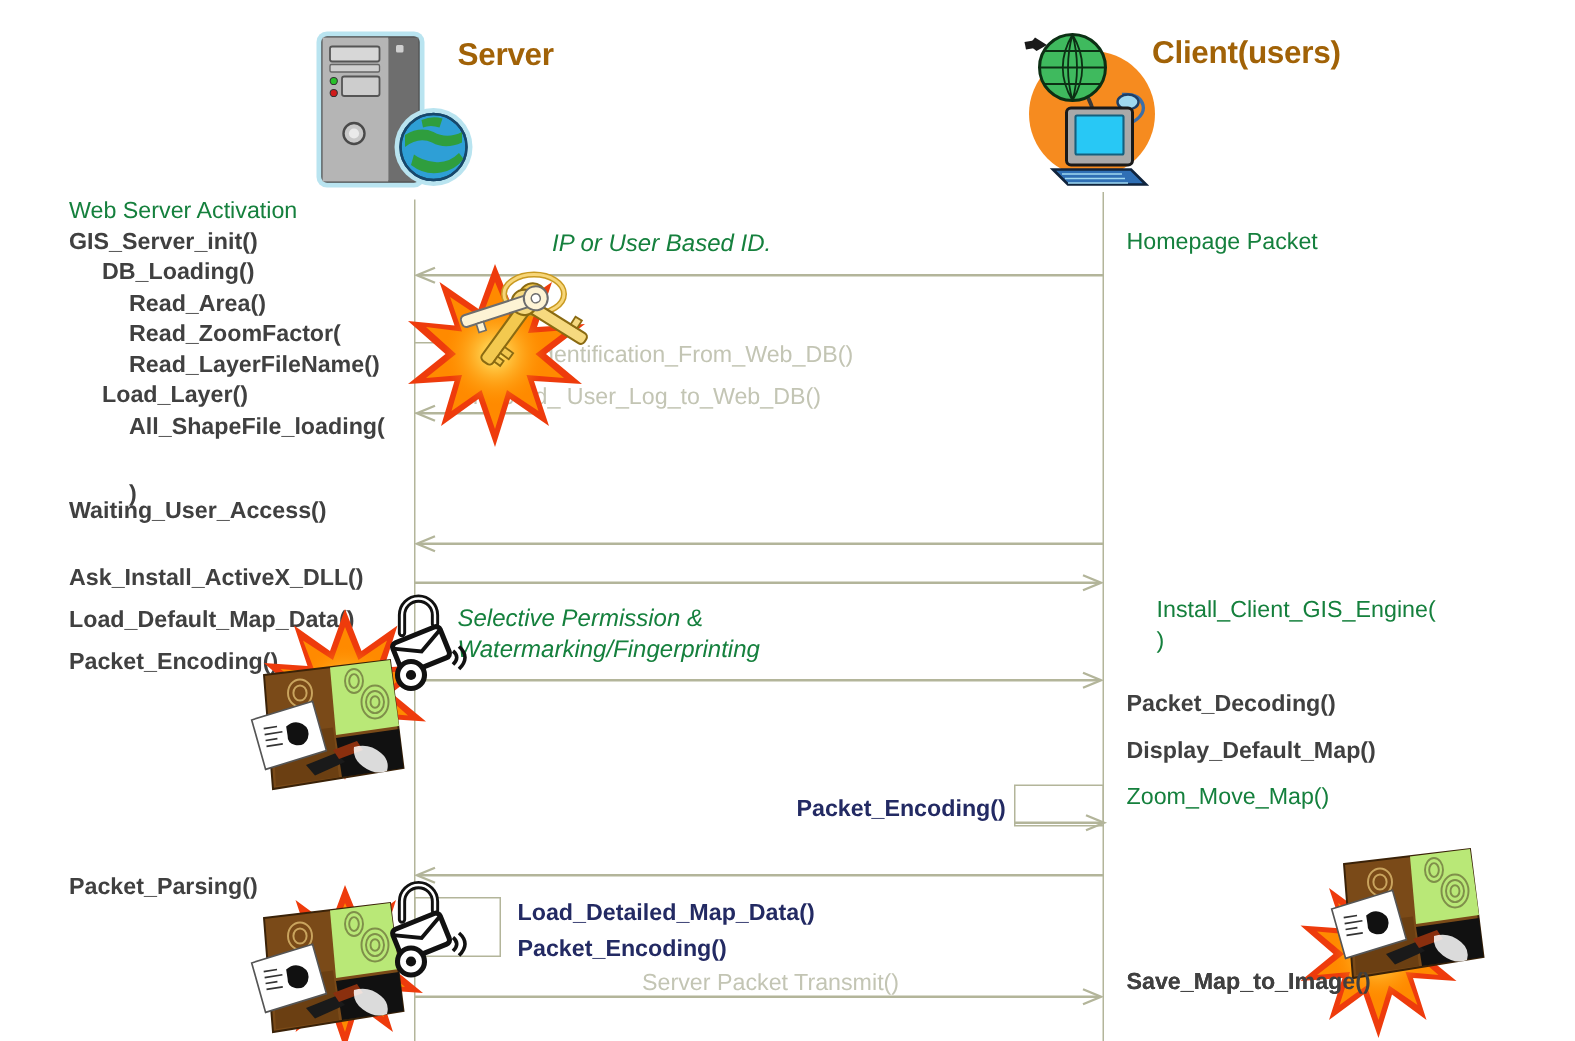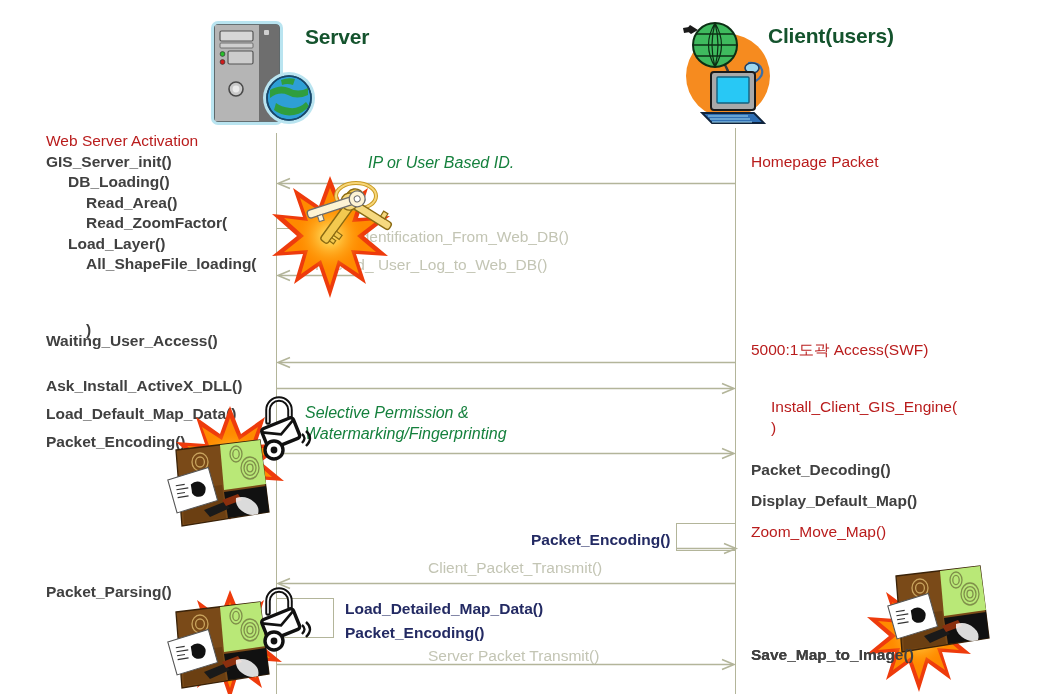--- a/index.html
+++ b/index.html
@@ -19,21 +19,21 @@
     width: 1050px;
     height: 694px;
     background: #ffffff;
   }
   .abs { position: absolute; }
 
   
   .actor-title {
     font-weight: bold;
     font-size: 21px;
-    color: #14532d;
+    color: #a16207;
     white-space: nowrap;
     letter-spacing: -0.2px;
   }
 
   
   .lifeline {
     width: 0;
     border-left: 1.5px solid #b3b59a;
   }
 
@@ -44,21 +44,21 @@
     line-height: 1.35;
   }
   .msg.navy   { color: #232a63; font-weight: bold; }
   .msg.gray   { color: #c3c5b4; }
   .msg.italic { color: #15803d; font-style: italic; font-weight: normal; }
 
   
   .stack { font-size: 15.5px; line-height: 20.5px; white-space: nowrap; }
   .stack .ln { display: block; }
   .ln.navy  { color: #404040; font-weight: bold; }
-  .ln.gray  { color: #b91c1c; font-weight: normal; }
+  .ln.gray  { color: #15803d; font-weight: normal; }
   .ind1 { padding-left: 22px; }
   .ind2 { padding-left: 40px; }
 
   
   .arrow { height: 11px; }
   .arrow svg { display: block; overflow: visible; }
 
   
   .selfbox {
     border: 1.5px solid #b3b59a;
@@ -136,20 +136,21 @@
 
   <div class="abs lifeline" style="left:276px; top:133px; height:561px;"></div>
   <div class="abs lifeline" style="left:735px; top:128px; height:566px;"></div>
 
   <div class="abs stack" style="left:46px; top:131px;">
     <span class="ln gray">Web Server Activation</span>
     <span class="ln navy">GIS_Server_init()</span>
     <span class="ln navy ind1">DB_Loading()</span>
     <span class="ln navy ind2">Read_Area()</span>
     <span class="ln navy ind2">Read_ZoomFactor(</span>
+    <span class="ln navy ind2">Read_LayerFileName()</span>
     <span class="ln navy ind1">Load_Layer()</span>
     <span class="ln navy ind2">All_ShapeFile_loading(</span>
   </div>
 
   <div class="abs stack" style="left:86px; top:320px;">
     <span class="ln navy">)</span>
   </div>
   <div class="abs stack" style="left:46px; top:331px;">
     <span class="ln navy">Waiting_User_Access()</span>
   </div>
@@ -161,23 +162,20 @@
   </div>
 
   <div class="abs stack" style="left:46px; top:582px;">
     <span class="ln navy">Packet_Parsing()</span>
   </div>
 
   <div class="abs stack" style="left:751px; top:152px;">
     <span class="ln gray">Homepage Packet</span>
   </div>
 
-  <div class="abs stack" style="left:751px; top:340px;">
-    <span class="ln gray">5000:1도곽 Access(SWF)</span>
-  </div>
 
   <div class="abs stack" style="left:751px; top:396px; line-height:21px;margin-left:20px;">
     <span class="ln gray">Install_Client_GIS_Engine(</span>
     <span class="ln gray">)</span>
   </div>
   <div class="abs stack" style="left:751px; top:454px; line-height:31px;">
     <span class="ln navy">Packet_Decoding()</span>
     <span class="ln navy">Display_Default_Map()</span>
     <span class="ln gray">Zoom_Move_Map()</span>
   </div>
@@ -339,21 +337,20 @@
 
   <div class="abs msg navy" style="left:531px; top:530px;">Packet_Encoding()</div>
   <div class="abs selfbox2" style="left:676px; top:523px; width:60px; height:28px; border-left:1.5px solid #b3b59a;"></div>
   <div class="abs arrow" style="left:676px; top:543px; width:62px;">
     <svg width="62" height="11" viewBox="0 0 62 11">
       <line x1="0" y1="5.5" x2="59" y2="5.5" stroke="#b3b59a" stroke-width="1.6"></line>
       <polyline points="48,0.5 60,5.5 48,10.5" fill="none" stroke="#b3b59a" stroke-width="1.6"></polyline>
     </svg>
   </div>
 
-  <div class="abs msg gray" style="left:428px; top:558px;">Client_Packet_Transmit()</div>
 
   <div class="abs arrow" style="left:276px; top:578px; width:460px;">
     <svg width="460" height="11" viewBox="0 0 460 11">
       <line x1="3" y1="5.5" x2="460" y2="5.5" stroke="#b3b59a" stroke-width="1.6"></line>
       <polyline points="14,0.5 2,5.5 14,10.5" fill="none" stroke="#b3b59a" stroke-width="1.6"></polyline>
     </svg>
   </div>
 
   <div class="abs selfbox2" style="left:276px; top:598px; width:58px; height:40px;"></div>
 

